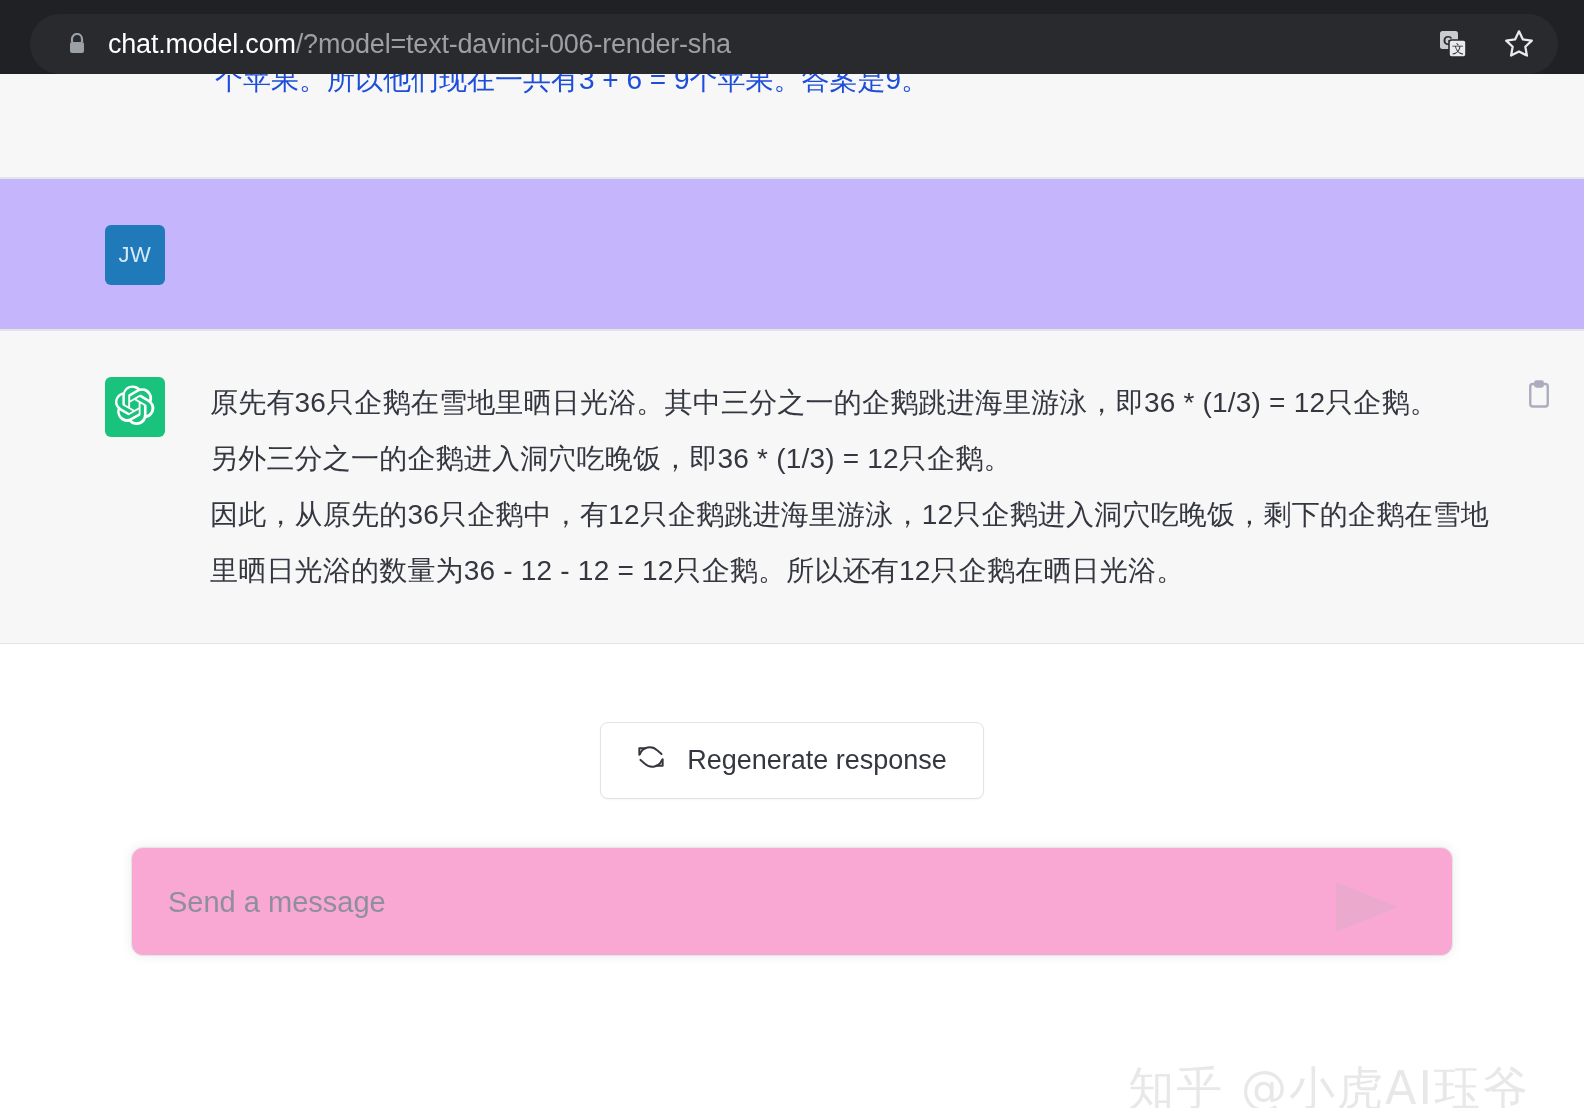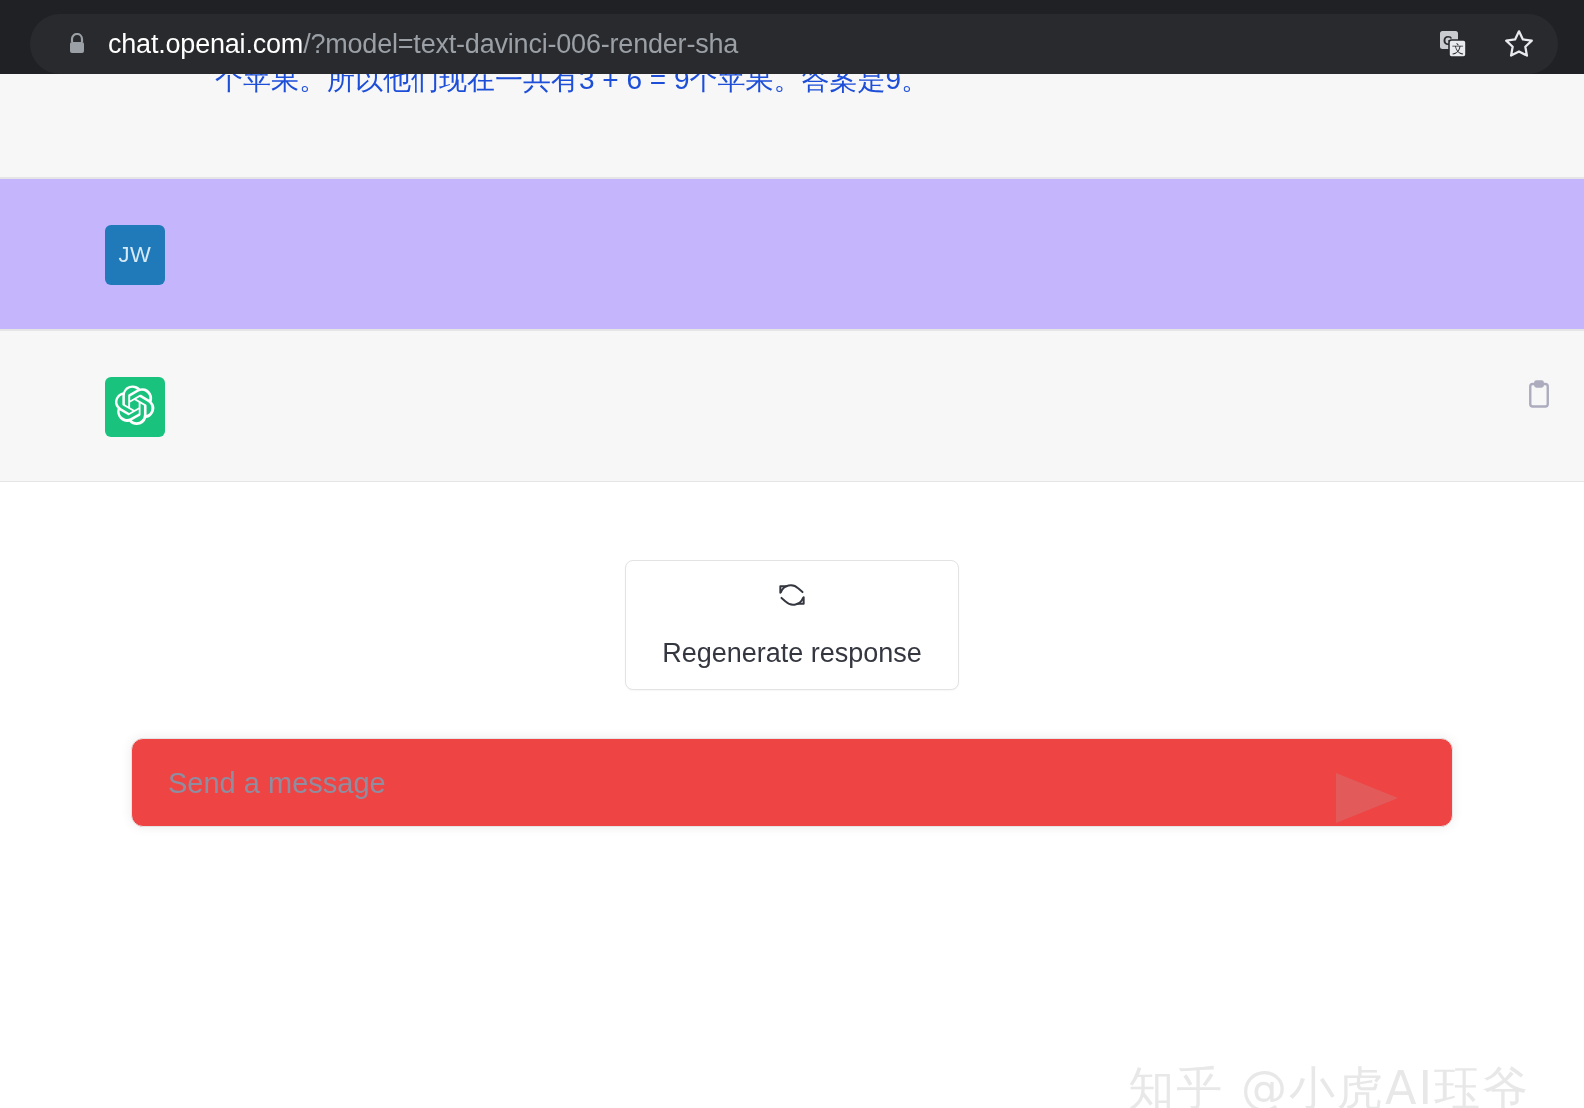--- a/index.html
+++ b/index.html
@@ -157,36 +157,35 @@
     align-items: center;
     gap: 22px;
     background: #ffffff;
     border: 1px solid #e3e3e3;
     border-radius: 8px;
     padding: 20px 36px;
     font-size: 27px;
     color: #353740;
     cursor: pointer;
     box-shadow: 0 1px 2px rgba(0,0,0,0.04);
-    flex-direction: column;
   }
 
   
   .composer-wrap {
     width: 100%;
     display: flex;
     justify-content: center;
     margin-top: 48px;
     position: relative;
   }
   .composer {
     position: relative;
     width: 1322px;
-    height: 89px;
-    background: #ef4444;
+    height: 109px;
+    background: #f9a8d4;
     border: 1px solid #e5e5e6;
     border-radius: 12px;
     box-shadow: 0 0 12px rgba(0,0,0,0.08);
     display: flex;
     align-items: center;
     padding: 0 36px;
     overflow: hidden;
   }
   .composer-input {
     border: none;
@@ -229,21 +228,21 @@
   <div class="omnibox">
 
     <span class="lock-icon">
       <svg width="18" height="22" viewBox="0 0 18 22">
         <path d="M4 9V6a5 5 0 0 1 10 0v3" fill="none" stroke="#9aa0a6" stroke-width="2.2"></path>
         <rect x="2" y="9" width="14" height="11" rx="2" fill="#9aa0a6"></rect>
       </svg>
     </span>
 
     <div class="url-text">
-      <span class="url-domain">chat.openai.com</span><span class="url-rest">/?model=text-davinci-006-render-sha</span>
+      <span class="url-domain">chat.model.com</span><span class="url-rest">/?model=text-davinci-006-render-sha</span>
     </div>
 
     <div class="omnibox-actions">
       <span class="chrome-icon">
         <svg width="32" height="32" viewBox="0 0 32 32">
           <rect x="3" y="3" width="18" height="18" rx="2.5" fill="#c9cbcf"></rect>
           <text x="6" y="17" font-family="Liberation Sans, sans-serif" font-size="13" font-weight="bold" fill="#292a2d">G</text>
           <rect x="12" y="12" width="17" height="17" rx="2.5" fill="#e8eaed" stroke="#292a2d" stroke-width="1.6"></rect>
           <text x="15" y="25" font-family="Liberation Sans, sans-serif" font-size="12" fill="#292a2d">文</text>
         </svg>
@@ -273,20 +272,25 @@
 
   <div class="msg-row assistant">
     <div class="msg-inner">
       <div class="avatar avatar-assistant">
         <span>
           <svg width="40" height="40" viewBox="0 0 41 41" fill="none">
             <path d="M37.53 16.79a10.1 10.1 0 0 0-.87-8.3 10.22 10.22 0 0 0-11-4.9A10.1 10.1 0 0 0 18.04.4a10.22 10.22 0 0 0-9.75 7.08 10.1 10.1 0 0 0-6.75 4.9 10.22 10.22 0 0 0 1.26 11.98 10.1 10.1 0 0 0 .87 8.3 10.22 10.22 0 0 0 11 4.9 10.1 10.1 0 0 0 7.61 3.4 10.22 10.22 0 0 0 9.76-7.09 10.1 10.1 0 0 0 6.75-4.9 10.22 10.22 0 0 0-1.26-11.98zM22.05 38.07a7.58 7.58 0 0 1-4.87-1.76l.24-.14 8.09-4.67a1.32 1.32 0 0 0 .66-1.15V18.96l3.42 1.97a.12.12 0 0 1 .07.1v9.44a7.6 7.6 0 0 1-7.6 7.6zM5.71 31.1a7.58 7.58 0 0 1-.9-5.1l.24.14 8.1 4.67a1.32 1.32 0 0 0 1.32 0l9.88-5.7v3.95a.12.12 0 0 1-.05.1l-8.18 4.73a7.6 7.6 0 0 1-10.4-2.79zM3.58 13.53a7.58 7.58 0 0 1 3.97-3.33v9.6a1.32 1.32 0 0 0 .65 1.14l9.83 5.67-3.42 1.98a.12.12 0 0 1-.12 0l-8.18-4.72a7.6 7.6 0 0 1-2.78-10.39zm28.1 6.54l-9.88-5.72 3.42-1.97a.12.12 0 0 1 .12 0l8.18 4.72a7.6 7.6 0 0 1-1.17 13.71v-9.6a1.32 1.32 0 0 0-.66-1.14zm3.4-5.12l-.24-.15-8.08-4.7a1.32 1.32 0 0 0-1.33 0l-9.88 5.7v-3.95a.12.12 0 0 1 .05-.1l8.18-4.72a7.6 7.6 0 0 1 11.29 7.87zM13.6 21.96l-3.42-1.97a.12.12 0 0 1-.07-.1v-9.44a7.6 7.6 0 0 1 12.46-5.83l-.24.14-8.09 4.67a1.32 1.32 0 0 0-.66 1.15l-.01 11.38zm1.86-4l4.4-2.54 4.4 2.54v5.08l-4.4 2.54-4.4-2.54z" fill="#ffffff"></path>
           </svg>
         </span>
       </div>
+      <div class="msg-body">
+        <p>原先有36只企鹅在雪地里晒日光浴。其中三分之一的企鹅跳进海里游泳，即36 * (1/3) = 12只企鹅。</p>
+        <p>另外三分之一的企鹅进入洞穴吃晚饭，即36 * (1/3) = 12只企鹅。</p>
+        <p>因此，从原先的36只企鹅中，有12只企鹅跳进海里游泳，12只企鹅进入洞穴吃晚饭，剩下的企鹅在雪地里晒日光浴的数量为36 - 12 - 12 = 12只企鹅。所以还有12只企鹅在晒日光浴。</p>
+      </div>
     </div>
     <span class="copy-btn">
       <svg width="30" height="30" viewBox="0 0 24 24" fill="none" stroke="#acacbe" stroke-width="1.9" stroke-linecap="round" stroke-linejoin="round">
         <rect x="5" y="4" width="14" height="18" rx="2"></rect>
         <rect x="9" y="2" width="6" height="4" rx="1" fill="#acacbe"></rect>
       </svg>
     </span>
   </div>
 
   <div class="regen-wrap">

